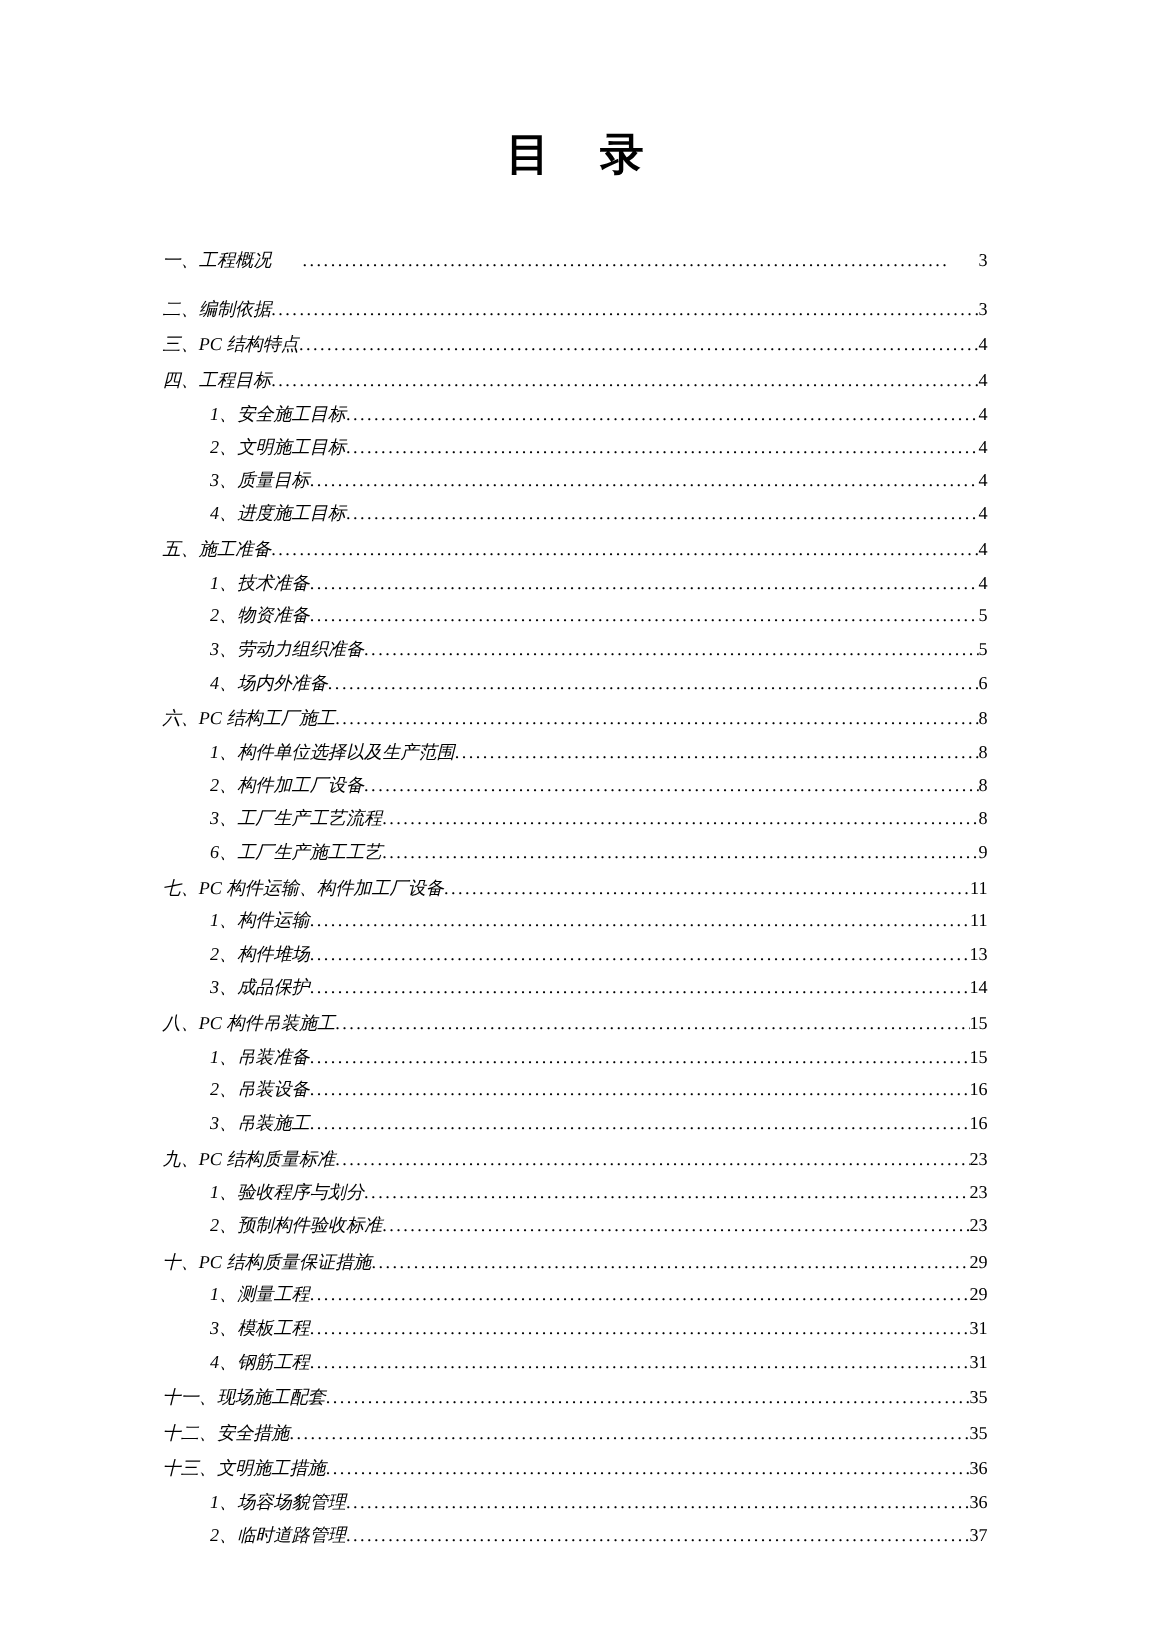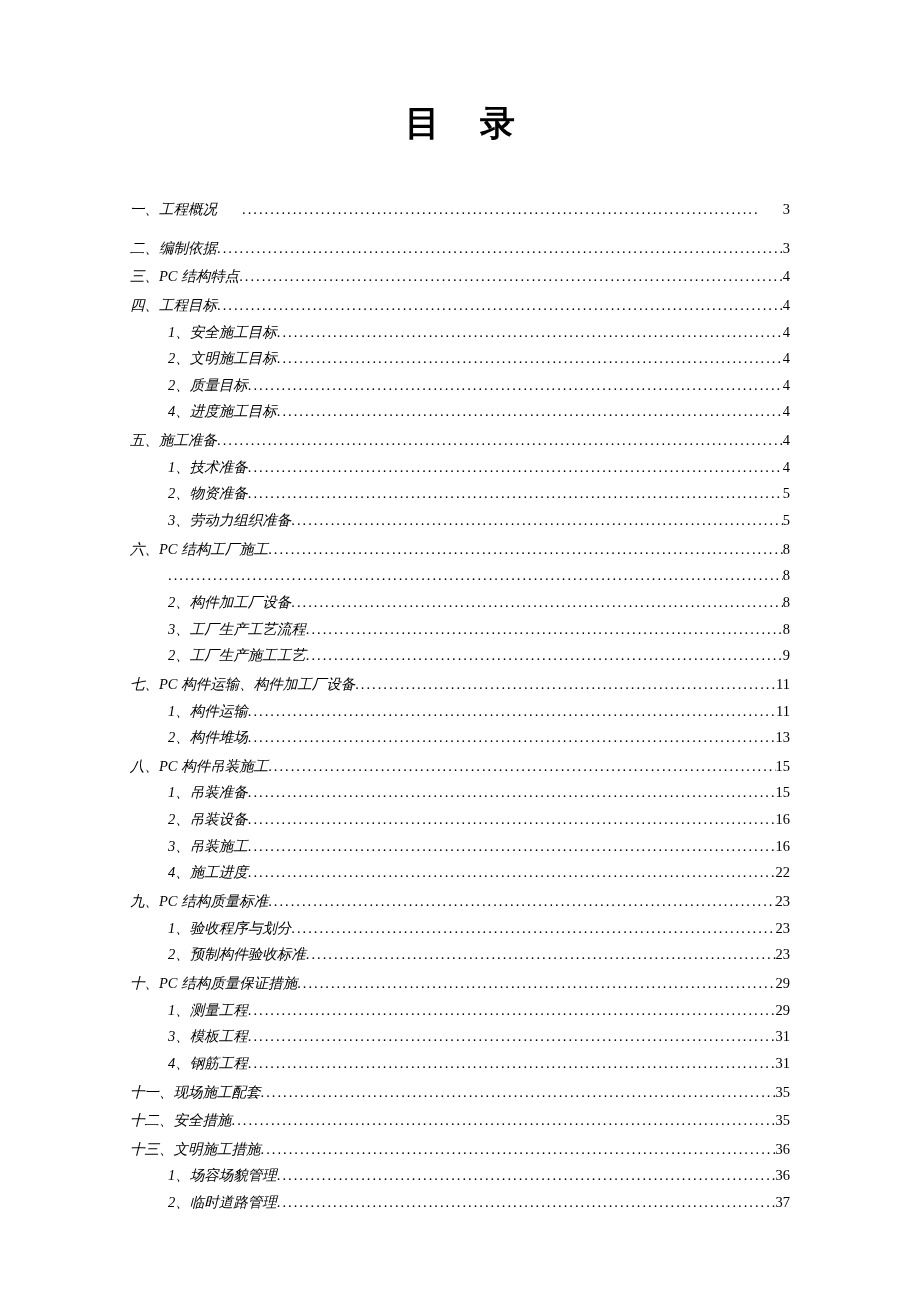--- a/index.html
+++ b/index.html
@@ -91,21 +91,21 @@
       <span class="toc-label italic">1、安全施工目标</span>
       <span class="toc-dots"></span>
       <span class="toc-page">4</span>
     </div>
     <div class="toc-entry level-2">
       <span class="toc-label italic">2、文明施工目标</span>
       <span class="toc-dots"></span>
       <span class="toc-page">4</span>
     </div>
     <div class="toc-entry level-2">
-      <span class="toc-label italic">2、质量目标</span>
+      <span class="toc-label italic">3、质量目标</span>
       <span class="toc-dots"></span>
       <span class="toc-page">4</span>
     </div>
     <div class="toc-entry level-2">
       <span class="toc-label italic">4、进度施工目标</span>
       <span class="toc-dots"></span>
       <span class="toc-page">4</span>
     </div>
     <div class="toc-entry level-1">
       <span class="toc-label italic">五、施工准备 </span>
@@ -120,83 +120,89 @@
     <div class="toc-entry level-2">
       <span class="toc-label italic">2、物资准备</span>
       <span class="toc-dots"></span>
       <span class="toc-page">5</span>
     </div>
     <div class="toc-entry level-2">
       <span class="toc-label italic">3、劳动力组织准备</span>
       <span class="toc-dots"></span>
       <span class="toc-page">5</span>
     </div>
+    <div class="toc-entry level-2">
+      <span class="toc-label italic">4、场内外准备</span>
+      <span class="toc-dots"></span>
+      <span class="toc-page">6</span>
+    </div>
     <div class="toc-entry level-1">
       <span class="toc-label italic">六、PC 结构工厂施工 </span>
       <span class="toc-dots"></span>
       <span class="toc-page">8</span>
     </div>
     <div class="toc-entry level-2">
+      <span class="toc-label italic">1、构件单位选择以及生产范围</span>
       <span class="toc-dots"></span>
       <span class="toc-page">8</span>
     </div>
     <div class="toc-entry level-2">
       <span class="toc-label italic">2、构件加工厂设备</span>
       <span class="toc-dots"></span>
       <span class="toc-page">8</span>
     </div>
     <div class="toc-entry level-2">
       <span class="toc-label italic">3、工厂生产工艺流程</span>
       <span class="toc-dots"></span>
       <span class="toc-page">8</span>
     </div>
     <div class="toc-entry level-2">
-      <span class="toc-label italic">2、工厂生产施工工艺</span>
+      <span class="toc-label italic">6、工厂生产施工工艺</span>
       <span class="toc-dots"></span>
       <span class="toc-page">9</span>
     </div>
     <div class="toc-entry level-1">
       <span class="toc-label italic">七、PC 构件运输、构件加工厂设备 </span>
       <span class="toc-dots"></span>
       <span class="toc-page">11</span>
     </div>
     <div class="toc-entry level-2">
       <span class="toc-label italic">1、构件运输</span>
       <span class="toc-dots"></span>
       <span class="toc-page">11</span>
     </div>
     <div class="toc-entry level-2">
       <span class="toc-label italic">2、构件堆场</span>
       <span class="toc-dots"></span>
       <span class="toc-page">13</span>
     </div>
+    <div class="toc-entry level-2">
+      <span class="toc-label italic">3、成品保护</span>
+      <span class="toc-dots"></span>
+      <span class="toc-page">14</span>
+    </div>
     <div class="toc-entry level-1">
       <span class="toc-label italic">八、PC 构件吊装施工 </span>
       <span class="toc-dots"></span>
       <span class="toc-page">15</span>
     </div>
     <div class="toc-entry level-2">
       <span class="toc-label italic">1、吊装准备</span>
       <span class="toc-dots"></span>
       <span class="toc-page">15</span>
     </div>
     <div class="toc-entry level-2">
       <span class="toc-label italic">2、吊装设备</span>
       <span class="toc-dots"></span>
       <span class="toc-page">16</span>
     </div>
     <div class="toc-entry level-2">
       <span class="toc-label italic">3、吊装施工</span>
       <span class="toc-dots"></span>
       <span class="toc-page">16</span>
-    </div>
-    <div class="toc-entry level-2">
-      <span class="toc-label italic">4、施工进度</span>
-      <span class="toc-dots"></span>
-      <span class="toc-page">22</span>
     </div>
     <div class="toc-entry level-1">
       <span class="toc-label italic">九、PC 结构质量标准 </span>
       <span class="toc-dots"></span>
       <span class="toc-page">23</span>
     </div>
     <div class="toc-entry level-2">
       <span class="toc-label italic">1、验收程序与划分</span>
       <span class="toc-dots"></span>
       <span class="toc-page">23</span>

